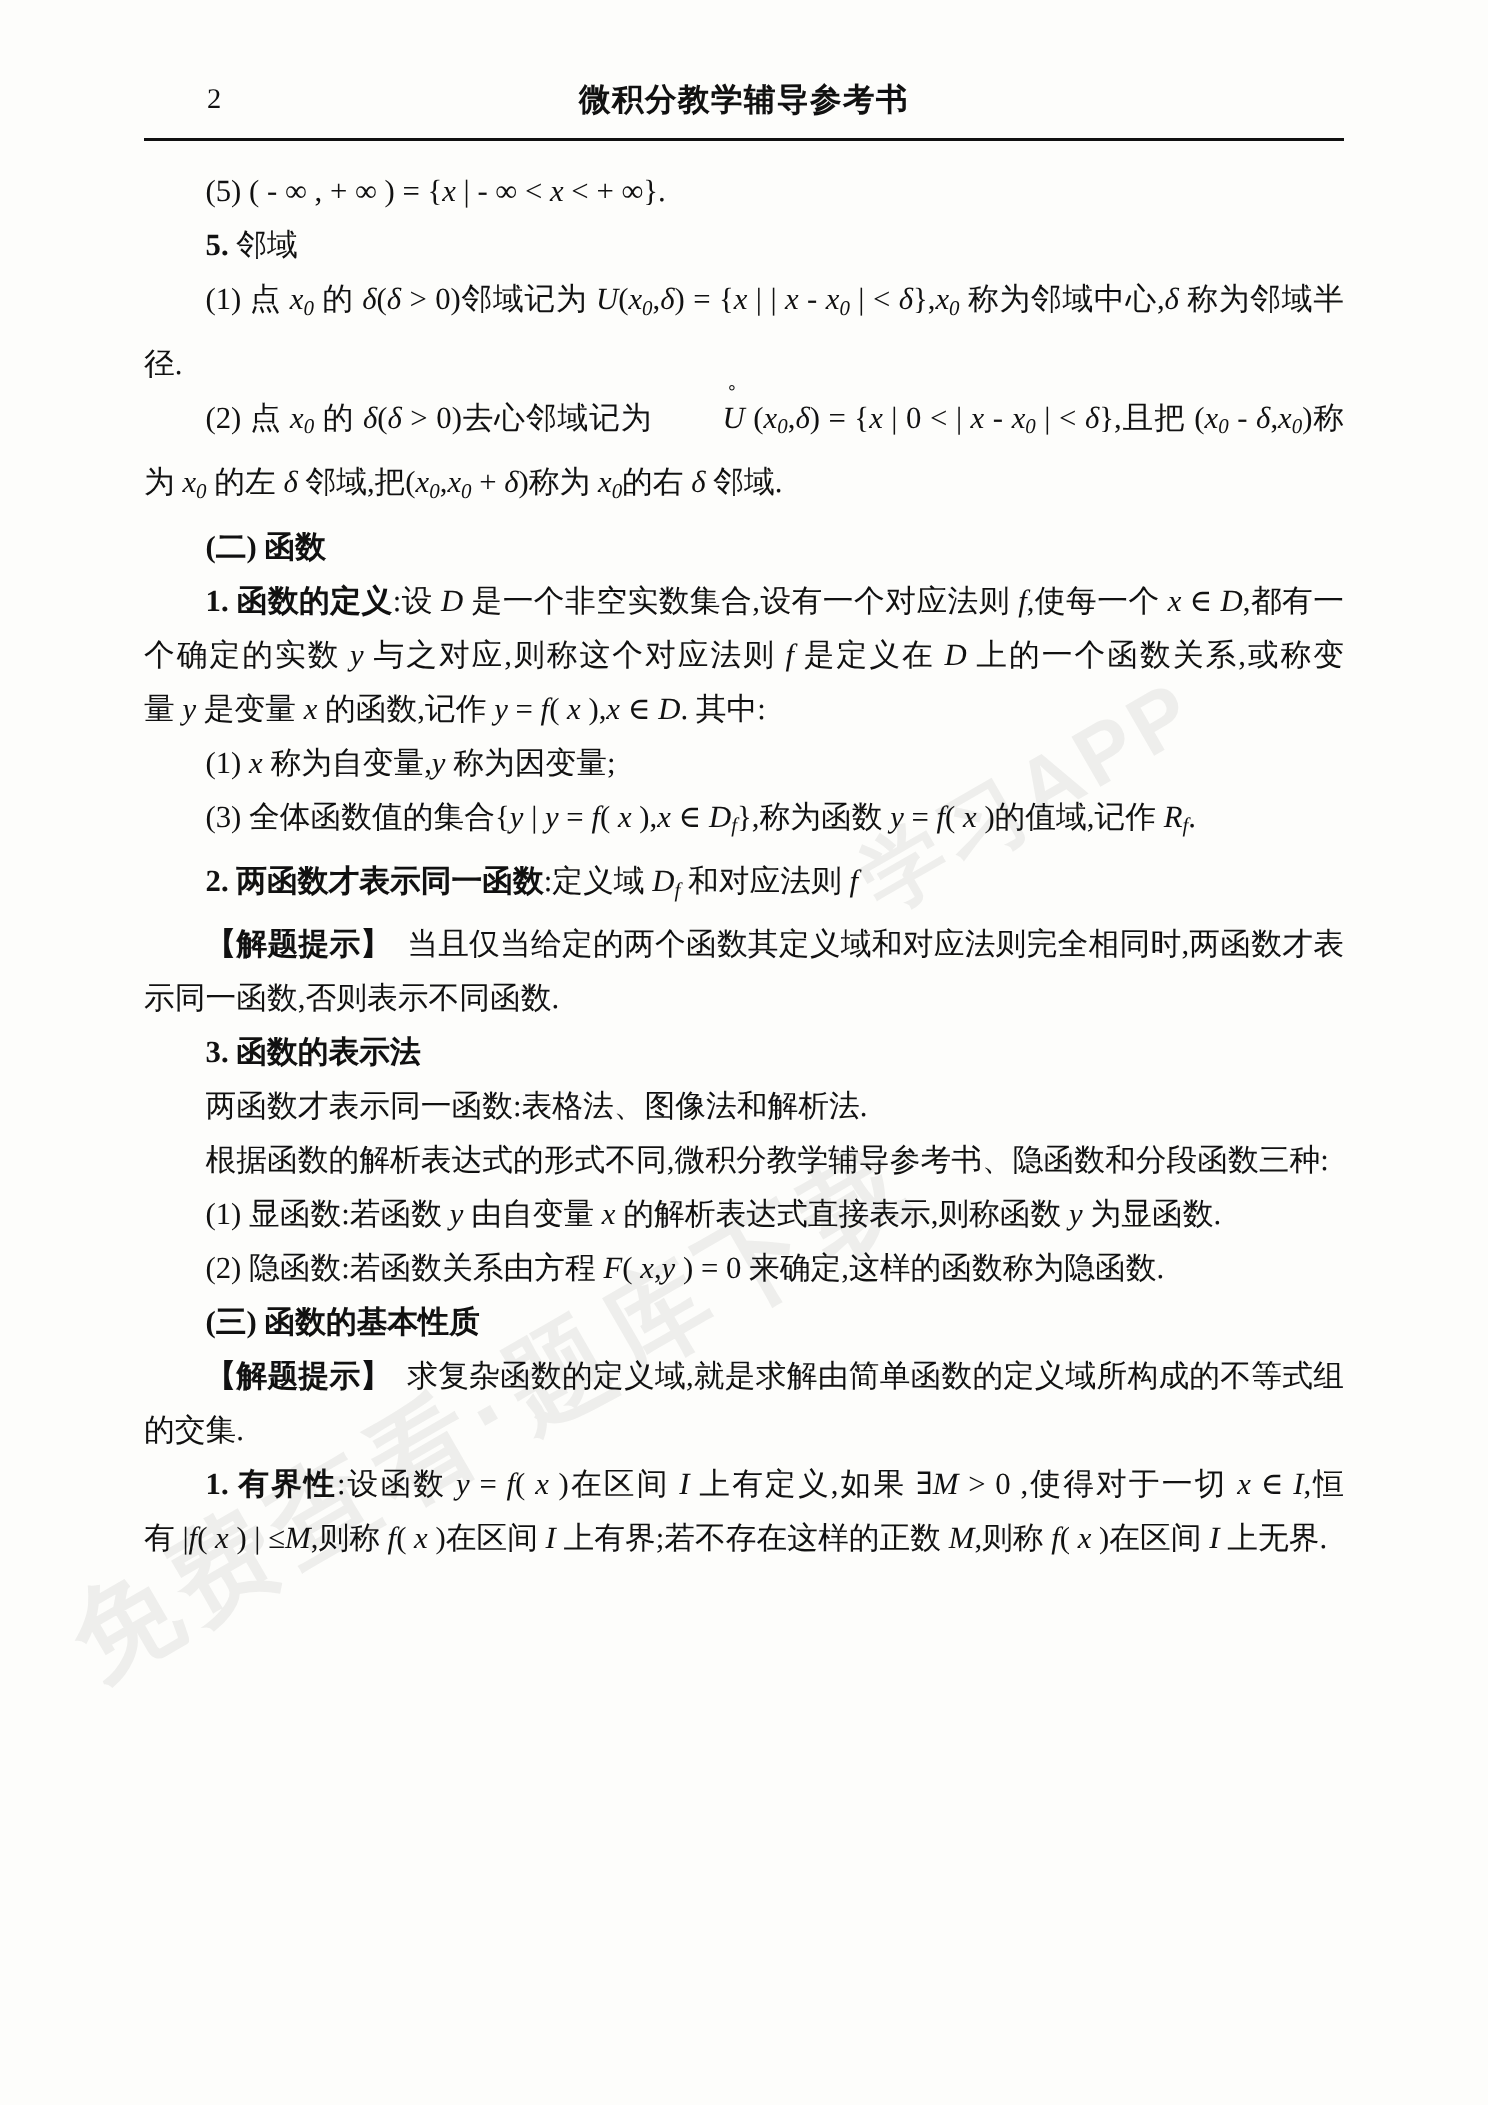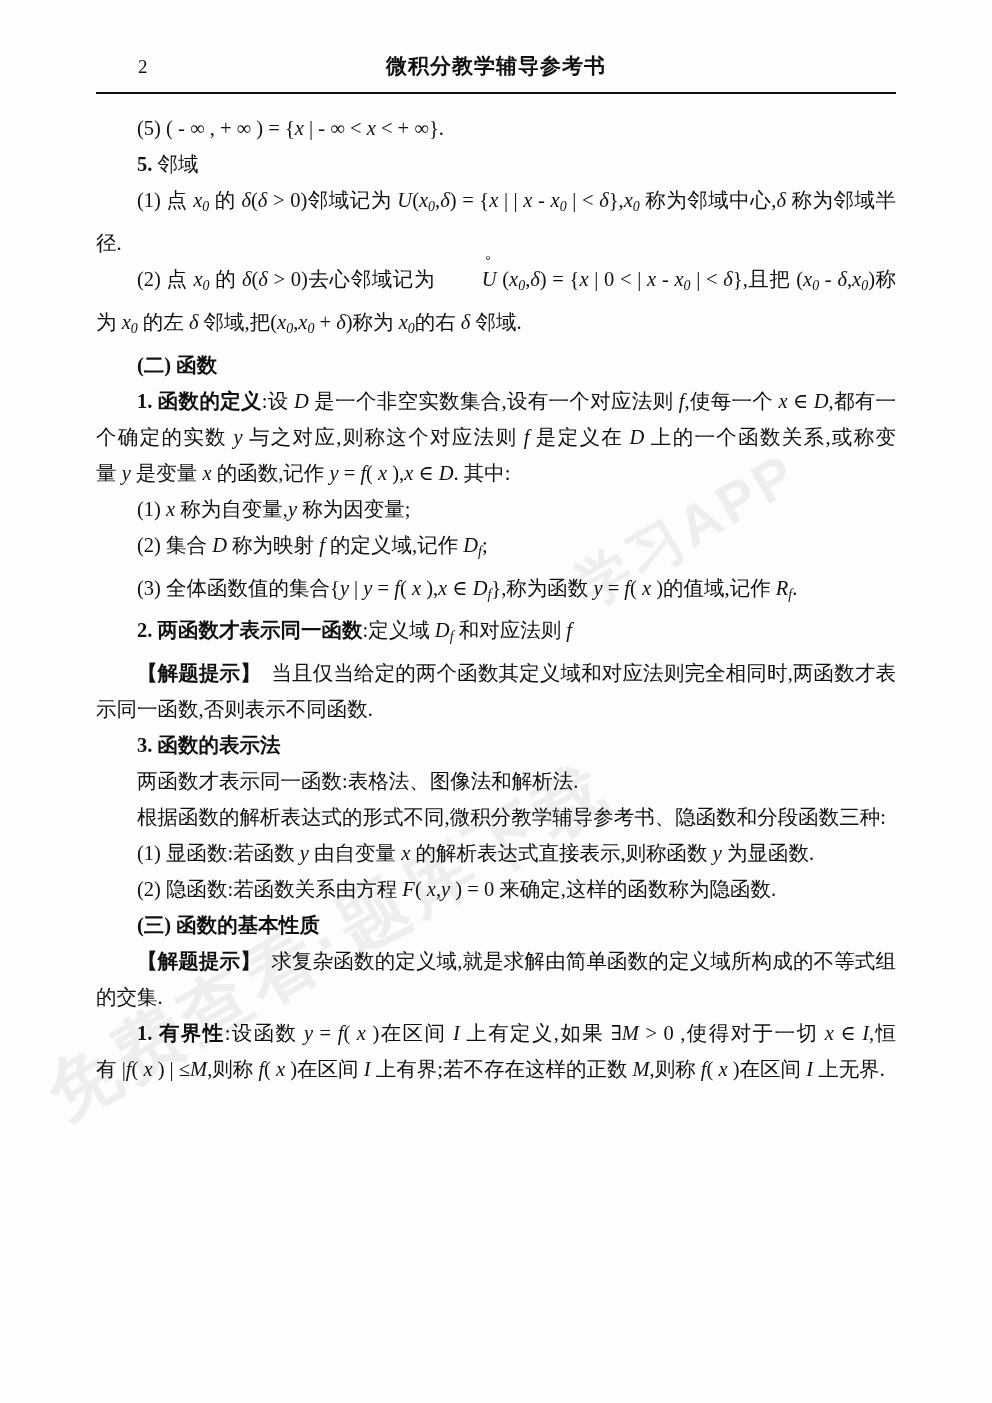--- a/index.html
+++ b/index.html
@@ -174,23 +174,20 @@
       </p>
 
       <p>
         <span class="bold">1.</span>&nbsp;<span class="bold">函数的定义</span>:设&nbsp;<span class="mi">D</span>&nbsp;是一个非空实数集合,设有一个对应法则&nbsp;<span class="mi">f</span>,使每一个&nbsp;<span class="mi">x</span>&nbsp;∈&nbsp;<span class="mi">D</span>,都有一个确定的实数&nbsp;<span class="mi">y</span>&nbsp;与之对应,则称这个对应法则&nbsp;<span class="mi">f</span>&nbsp;是定义在&nbsp;<span class="mi">D</span>&nbsp;上的一个函数关系,或称变量&nbsp;<span class="mi">y</span>&nbsp;是变量&nbsp;<span class="mi">x</span>&nbsp;的函数,记作&nbsp;<span class="mi">y</span>&nbsp;=&nbsp;<span class="mi">f</span>(&nbsp;<span class="mi">x</span>&nbsp;),<span class="mi">x</span>&nbsp;∈&nbsp;<span class="mi">D</span>.&nbsp;其中:
       </p>
 
       <p>
         (1)&nbsp;<span class="mi">x</span>&nbsp;称为自变量,<span class="mi">y</span>&nbsp;称为因变量;
       </p>
 
-      <p>
-        (2)&nbsp;集合&nbsp;<span class="mi">D</span>&nbsp;称为映射&nbsp;<span class="mi">f</span>&nbsp;的定义域,记作&nbsp;<span class="mi">D<span class="sub">f</span></span>;
-      </p>
 
       <p>
         (3)&nbsp;全体函数值的集合{<span class="mi">y</span>&nbsp;|&nbsp;<span class="mi">y</span>&nbsp;=&nbsp;<span class="mi">f</span>(&nbsp;<span class="mi">x</span>&nbsp;),<span class="mi">x</span>&nbsp;∈&nbsp;<span class="mi">D<span class="sub">f</span></span>},称为函数&nbsp;<span class="mi">y</span>&nbsp;=&nbsp;<span class="mi">f</span>(&nbsp;<span class="mi">x</span>&nbsp;)的值域,记作&nbsp;<span class="mi">R<span class="sub">f</span></span>.
       </p>
 
       <p>
         <span class="bold">2.</span>&nbsp;<span class="bold">两函数才表示同一函数</span>:定义域&nbsp;<span class="mi">D<span class="sub">f</span></span>&nbsp;和对应法则&nbsp;<span class="mi">f</span>
       </p>
 
       <p>

